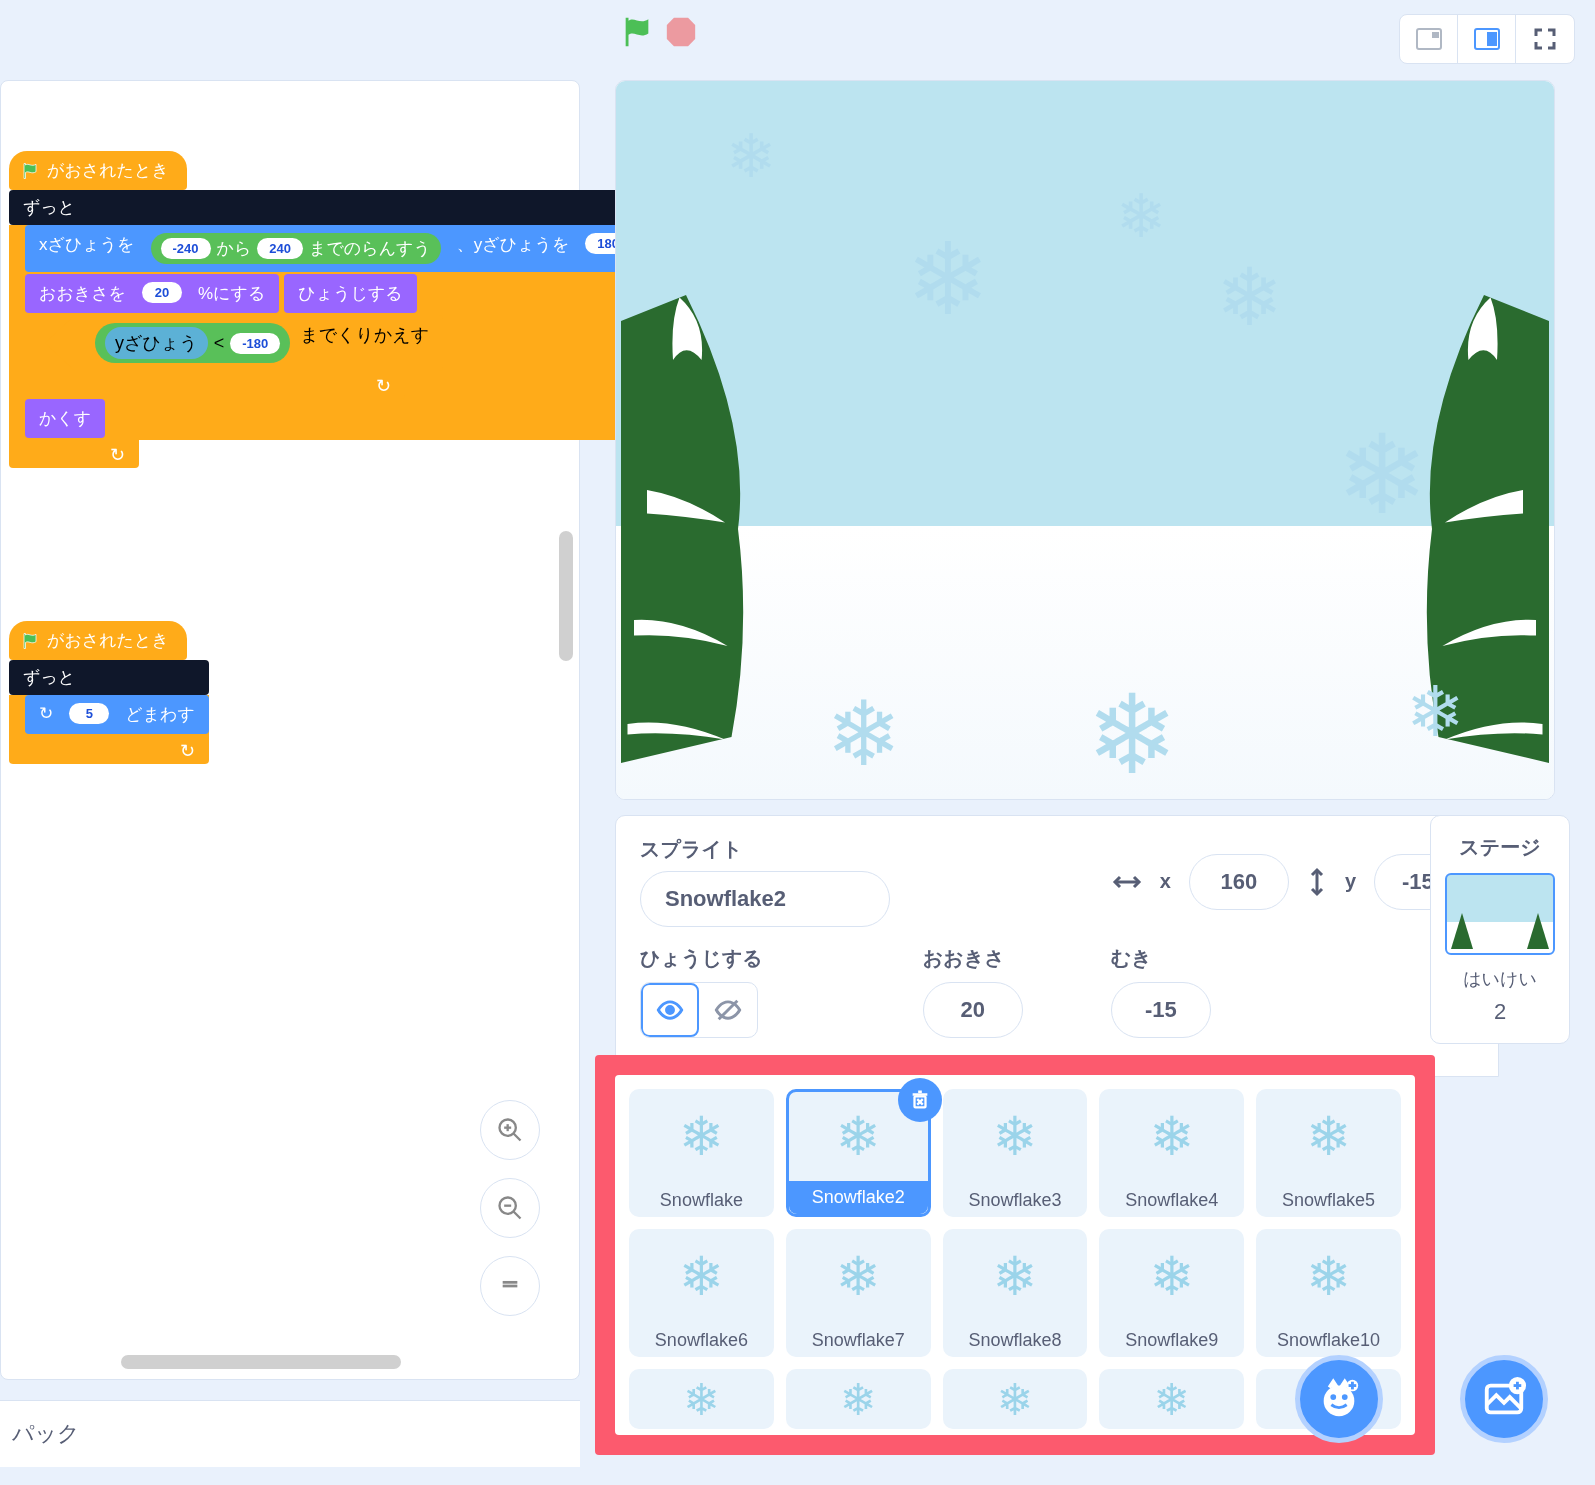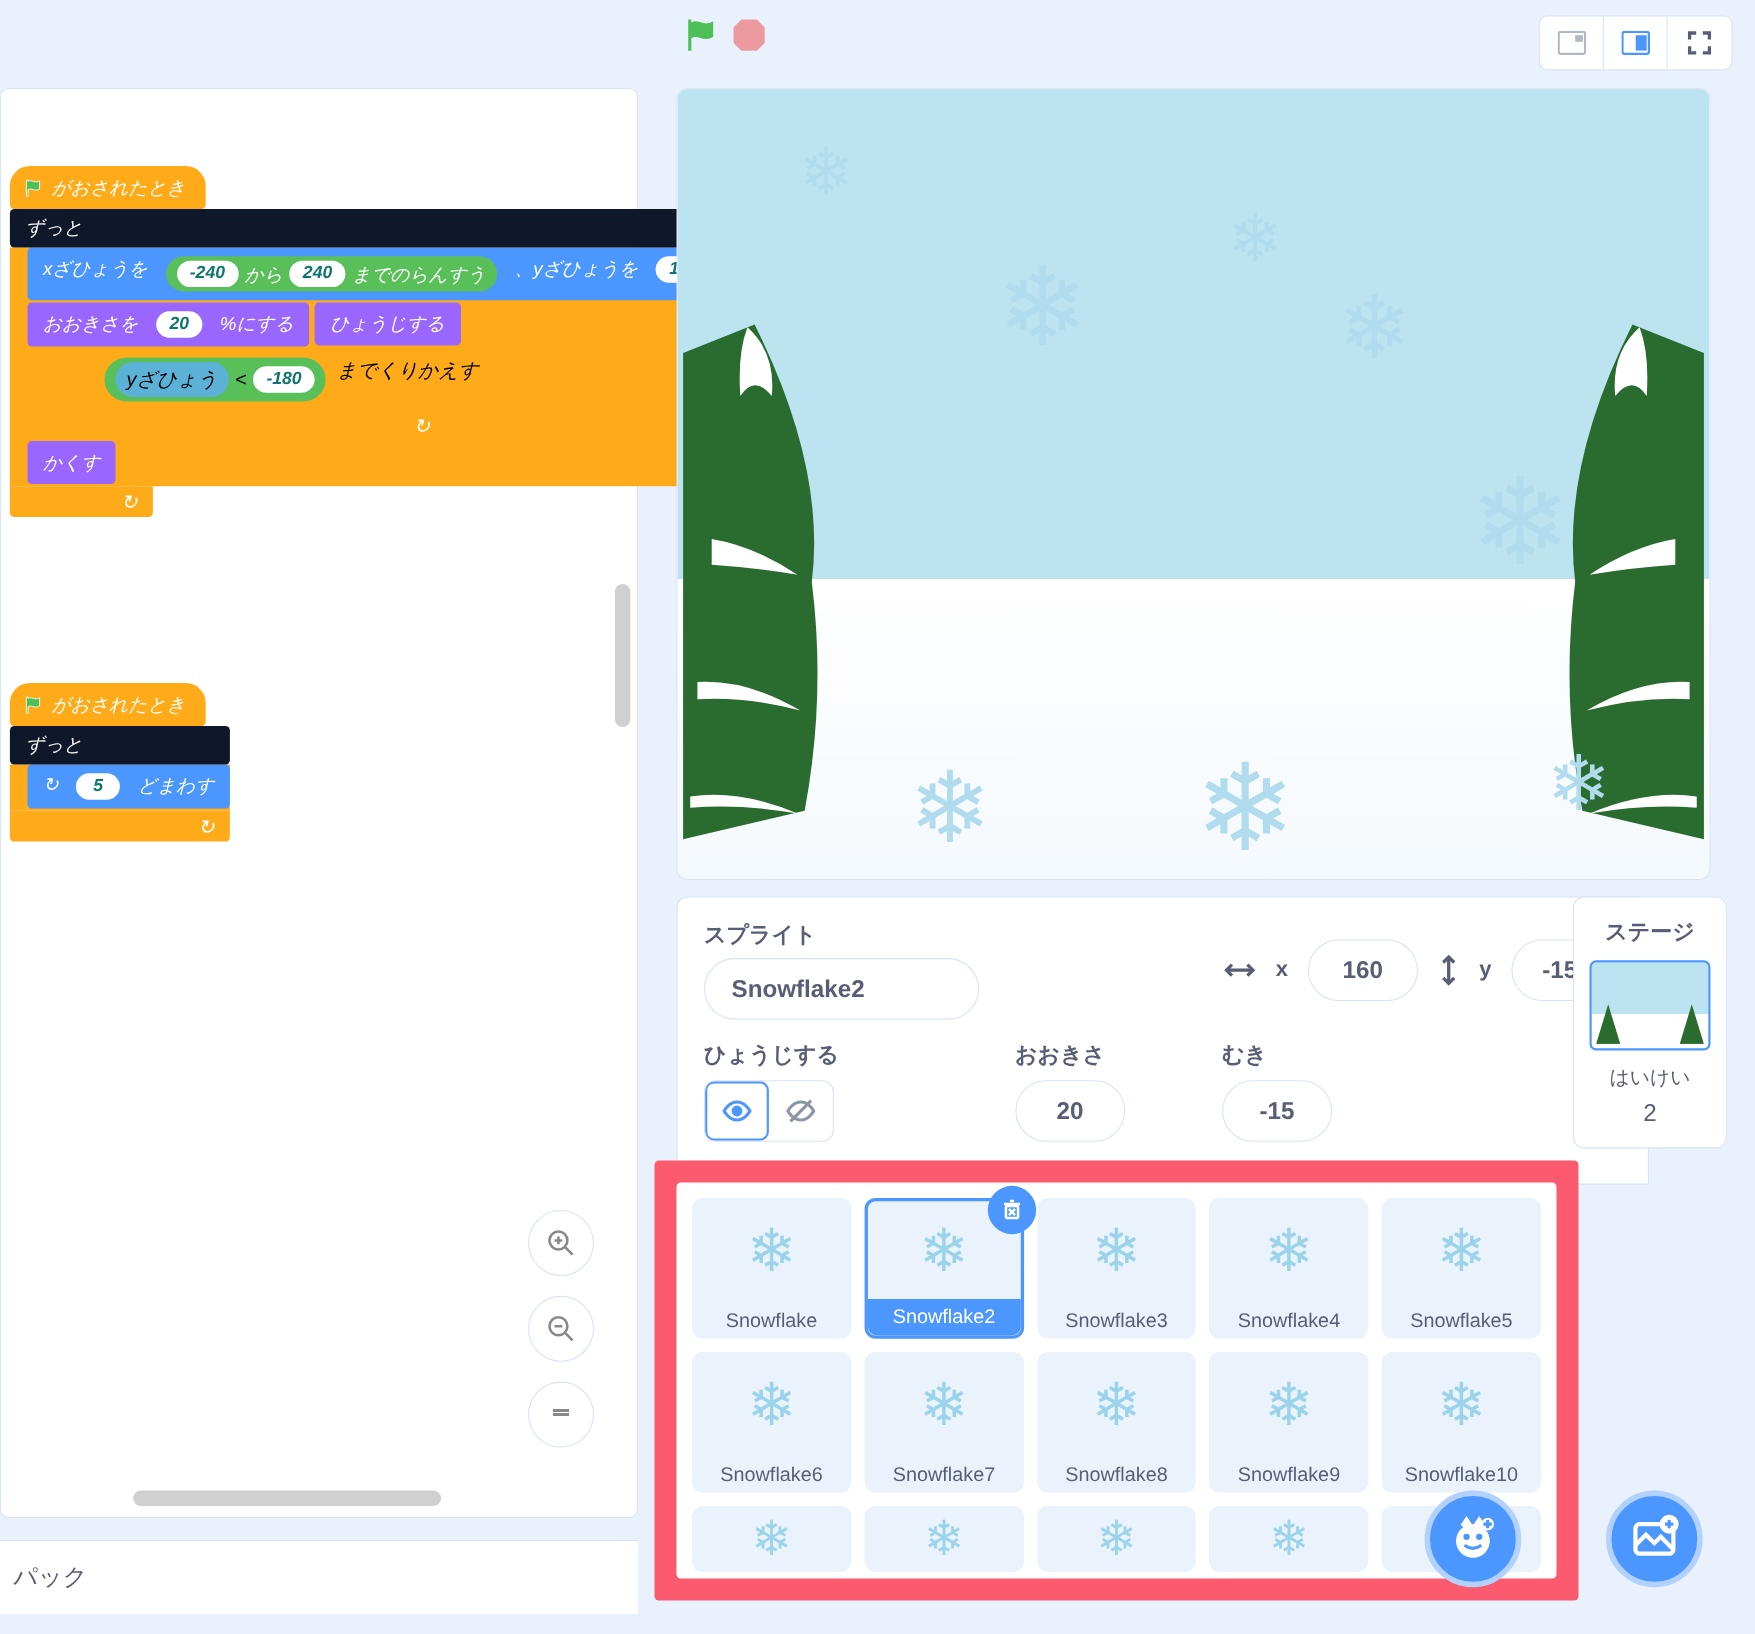--- a/index.html
+++ b/index.html
@@ -8,39 +8,39 @@
 
 .topbar { position: absolute; top: 0; left: 0; right: 0; height: 80px; display: flex; align-items: center; }
 .flag-stop { position: absolute; left: 620px; top: 15px; display: flex; gap: 10px; }
 .flag-icon svg, .stop-icon svg { width: 34px; height: 34px; }
 .view-controls { position: absolute; right: 20px; top: 14px; display: flex; background: #fff; border: 1px solid #d9e3f2; border-radius: 8px; overflow: hidden; }
 .view-btn { width: 58px; height: 48px; display: flex; align-items: center; justify-content: center; border-right: 1px solid #d9e3f2; cursor: pointer; }
 .view-btn:last-child { border-right: none; }
 .view-btn.active { color: #4c97ff; }
 
 
-.code-area { position: absolute; left: 0; top: 80px; width: 580px; height: 1300px; background: #fff; border: 1px solid #d9e3f2; border-radius: 8px; overflow: visible; font-style: italic; }
+.code-area { position: absolute; left: 0; top: 80px; width: 580px; height: 1300px; background: #fff; border: 1px solid #d9e3f2; border-radius: 8px; overflow: visible; }
 .code-scroll { position: absolute; right: 6px; top: 450px; width: 14px; height: 130px; background: #d0d0d0; border-radius: 7px; }
 .code-hscroll { position: absolute; left: 120px; bottom: 10px; width: 280px; height: 14px; background: #d0d0d0; border-radius: 7px; }
 
 
 .script { position: absolute; }
 .hat { background: #ffab19; color: #fff; border-radius: 18px 18px 4px 4px; padding: 8px 18px 8px 12px; display: inline-flex; align-items: center; gap: 8px; font-size: 17px; }
 .hat .mini-flag { display: inline-flex; }
 .c-block { background: #0f172a; color: #fff; padding: 6px 14px; font-size: 17px; position: relative; }
 .c-top { border-radius: 4px; }
 .c-body { background: #ffab19; padding-left: 16px; }
 .c-bottom { background: #ffab19; height: 28px; border-radius: 0 0 4px 4px; position: relative; }
 .c-bottom .arrow { position: absolute; right: 14px; top: 4px; color: #fff; }
 .blk { padding: 8px 14px; color: #fff; font-size: 17px; display: inline-flex; align-items: flex-start; gap: 16px; border-radius: 4px; margin-bottom: 2px; white-space: nowrap; }
 .motion { background: #4c97ff; }
 .looks { background: #9966ff; }
 .operator-pill { background: #59c059; padding: 4px 10px; border-radius: 20px; display: inline-flex; align-items: center; gap: 6px; }
 .sensing-pill { background: #5cb1d6; padding: 4px 10px; border-radius: 20px; display: inline-flex; align-items: center; gap: 6px; }
-.num-pill { background: #fff; color: #0f766e; padding: 3px 12px; border-radius: 20px; font-weight: 600; font-size: 16px; min-width: 40px; text-align: center; }
+.num-pill { background: #fff; color: #1d4ed8; padding: 3px 12px; border-radius: 20px; font-weight: 600; font-size: 13px; min-width: 40px; text-align: center; }
 .repeat-until { background: #ffab19; padding: 8px 14px 8px 50px; display: inline-flex; align-items: flex-start; gap: 10px; border-radius: 4px; position: relative; clip-path: polygon(0 50%, 30px 0, 100% 0, 100% 100%, 30px 100%); }
 
 
 .stage { position: absolute; left: 615px; top: 80px; width: 940px; height: 720px; background: #fff; border: 1px solid #d9e3f2; border-radius: 10px; overflow: hidden; }
 .stage-canvas { width: 100%; height: 100%; position: relative; background: linear-gradient(#bce4f0 0%, #bce4f0 62%, #fff 62%, #f4f9fd 100%); }
 .tree { position: absolute; bottom: 10px; }
 .tree.left { left: -20px; }
 .tree.right { right: -20px; transform: scaleX(-1); }
 .snowflake-deco { position: absolute; color: #b1dcee; }
 

